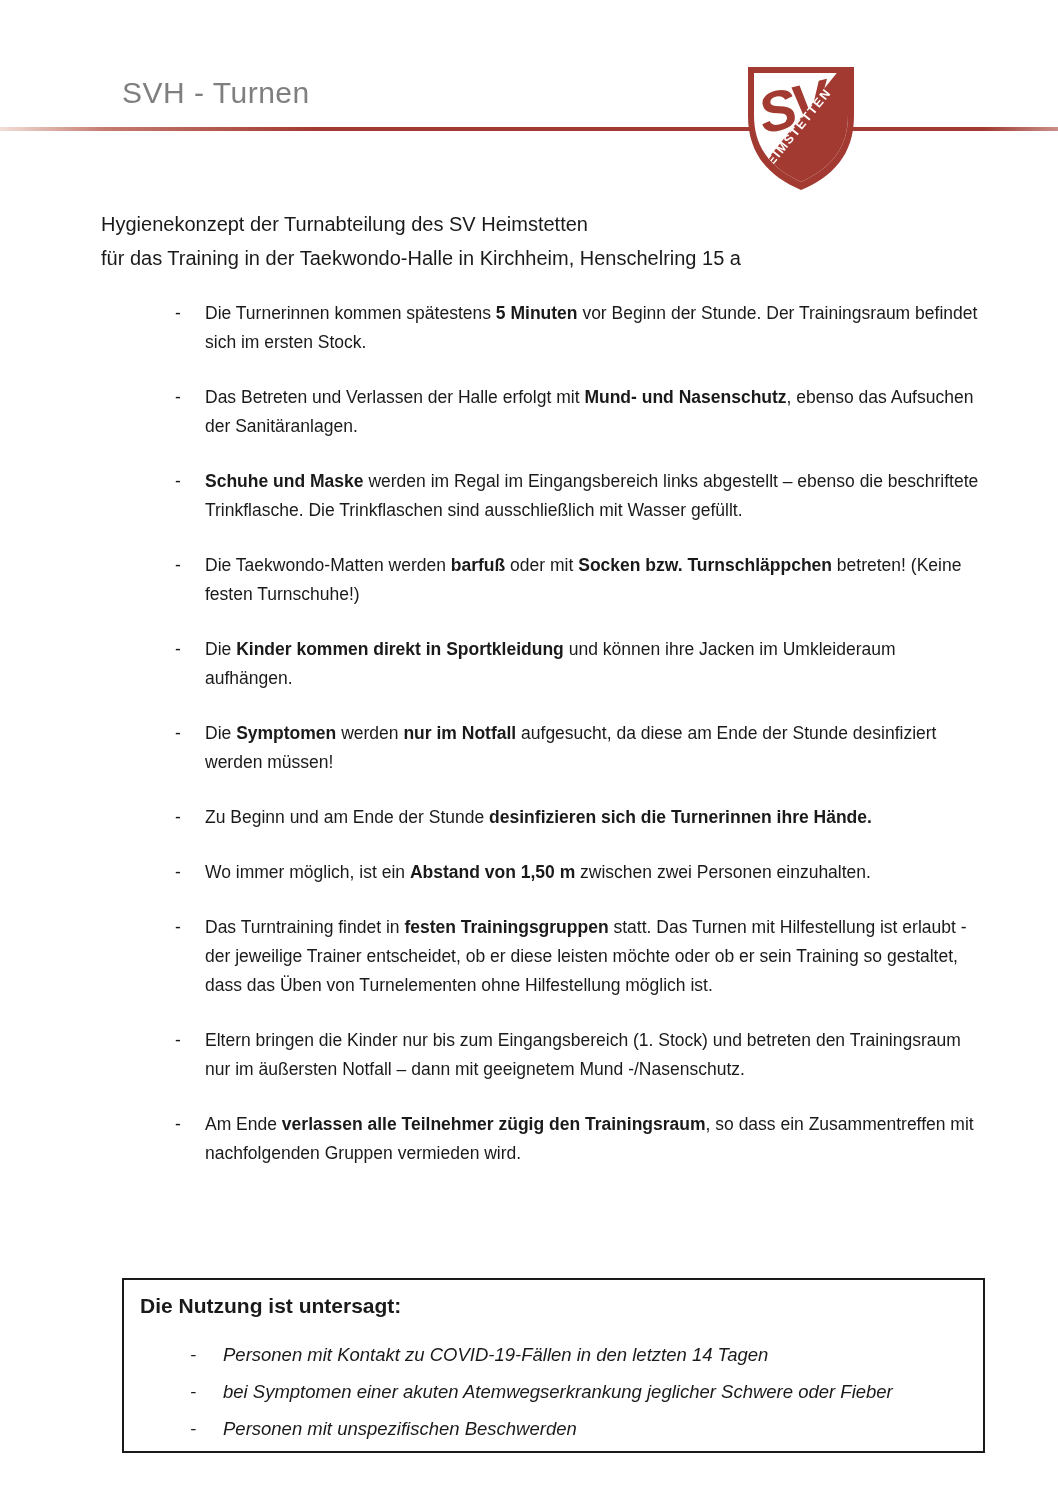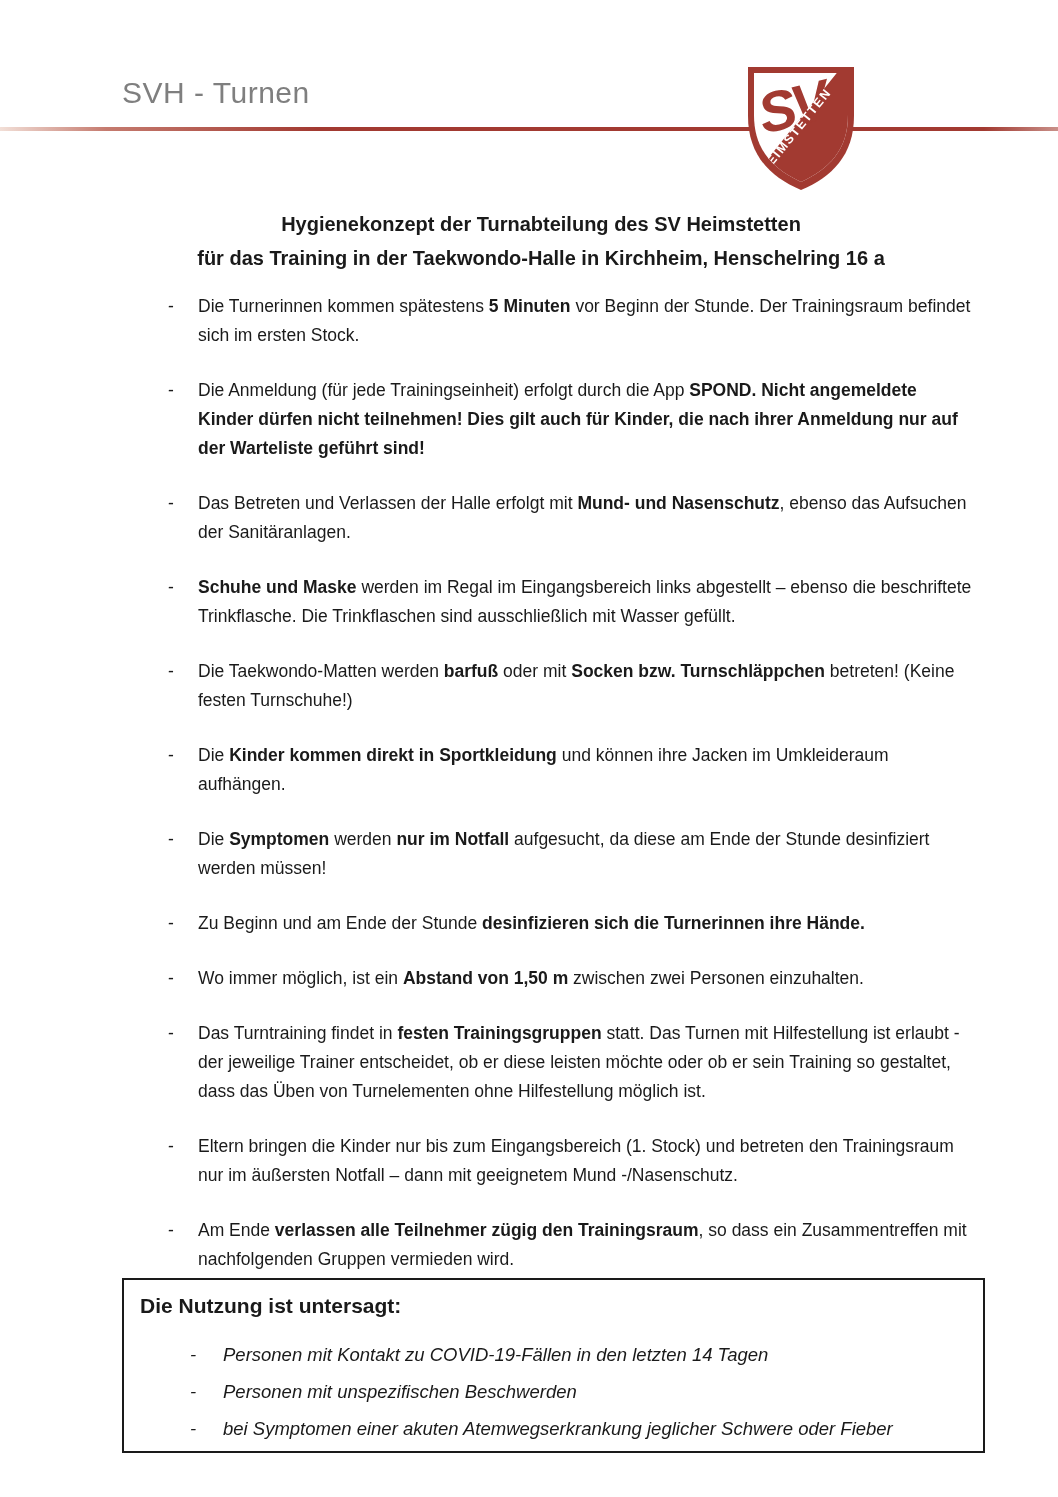--- a/index.html
+++ b/index.html
@@ -31,26 +31,26 @@
     background:linear-gradient(90deg,
       var(--rule-light) 0%, #C57B6F 10%, var(--accent-red) 30%,
       var(--accent-red) 93%, var(--rule-fade) 100%);
   }
   .logo{
     position:absolute;left:744px;top:64px;width:114px;height:130px;
     z-index:2;
   }
   .title-block{
     position:absolute;left:101px;top:194px;width:880px;
-    text-align:center;font-weight:bold;font-size:20px;line-height:34px;
+    font-weight:normal;font-size:20px;line-height:34px;
   }
   .title-block .tline{display:block;}
   ul.bullets{
     position:absolute;left:159px;top:283px;width:806px;
-    margin:9px;padding:0;list-style:none;
+    margin:16px;padding:0;list-style:none;
     font-size:17.5px;line-height:29px;
   }
   ul.bullets li{
     position:relative;padding-left:30px;margin:0 0 26px 0;
   }
   ul.bullets li::before{
     content:"-";position:absolute;left:0;top:0;
   }
   .b{font-weight:bold;}
   .restriction-box{
@@ -98,41 +98,40 @@
         <text x="20" y="70" font-size="56" font-weight="bold" font-style="italic" letter-spacing="-4" font-family="Liberation Sans, sans-serif" style="fill:var(--accent-red)" transform="rotate(-14 20 70)">SV</text>
 
         <text x="22" y="110" font-size="12.5" font-weight="bold" letter-spacing="1.5" font-family="Liberation Sans, sans-serif" style="fill:#ffffff" transform="rotate(-51 22 110)">HEIMSTETTEN</text>
       </g>
     </svg>
   </header>
 
   <main>
     <h1 class="title-block">
       <span class="tline">Hygienekonzept der Turnabteilung des SV Heimstetten</span>
-      <span class="tline">für das Training in der Taekwondo-Halle in Kirchheim, Henschelring 16 a</span>
+      <span class="tline">für das Training in der Taekwondo-Halle in Kirchheim, Henschelring 15 a</span>
     </h1>
 
     <ul class="bullets" id="bullets">
         <li><span>Die Turnerinnen kommen spätestens </span><span class="b">5 Minuten</span><span> vor Beginn der Stunde. Der Trainingsraum befindet sich im ersten Stock.</span></li>
-        <li><span>Die Anmeldung (für jede Trainingseinheit) erfolgt durch die App </span><span class="b">SPOND. Nicht angemeldete Kinder dürfen nicht teilnehmen! Dies gilt auch für Kinder, die nach ihrer Anmeldung nur auf der Warteliste geführt sind!</span></li>
         <li><span>Das Betreten und Verlassen der Halle erfolgt mit </span><span class="b">Mund- und Nasenschutz</span><span>, ebenso das Aufsuchen der Sanitäranlagen.</span></li>
         <li><span class="b">Schuhe und Maske</span><span> werden im Regal im Eingangsbereich links abgestellt – ebenso die beschriftete Trinkflasche. Die Trinkflaschen sind ausschließlich mit Wasser gefüllt.</span></li>
         <li><span>Die Taekwondo-Matten werden </span><span class="b">barfuß</span><span> oder mit </span><span class="b">Socken bzw. Turnschläppchen</span><span> betreten! (Keine festen Turnschuhe!)</span></li>
         <li><span>Die </span><span class="b">Kinder kommen direkt in Sportkleidung</span><span> und können ihre Jacken im Umkleideraum aufhängen.</span></li>
         <li><span>Die </span><span class="b">Symptomen</span><span> werden </span><span class="b">nur im Notfall</span><span> aufgesucht, da diese am Ende der Stunde desinfiziert werden müssen!</span></li>
         <li><span>Zu Beginn und am Ende der Stunde </span><span class="b">desinfizieren sich die Turnerinnen ihre Hände.</span></li>
         <li><span>Wo immer möglich, ist ein </span><span class="b">Abstand von 1,50 m</span><span> zwischen zwei Personen einzuhalten.</span></li>
         <li><span>Das Turntraining findet in </span><span class="b">festen Trainingsgruppen</span><span> statt. Das Turnen mit Hilfestellung ist erlaubt - der jeweilige Trainer entscheidet, ob er diese leisten möchte oder ob er sein Training so gestaltet, dass das Üben von Turnelementen ohne Hilfestellung möglich ist.</span></li>
         <li><span>Eltern bringen die Kinder nur bis zum Eingangsbereich (1. Stock) und betreten den Trainingsraum nur im äußersten Notfall – dann mit geeignetem Mund -/Nasenschutz.</span></li>
         <li><span>Am Ende </span><span class="b">verlassen alle Teilnehmer zügig den Trainingsraum</span><span>, so dass ein Zusammentreffen mit nachfolgenden Gruppen vermieden wird.</span></li>
       </ul>
   </main>
 
   <section class="restriction-box">
     <h2>Die Nutzung ist untersagt:</h2>
     <ul class="restrictions" id="restrictions">
         <li>Personen mit Kontakt zu COVID-19-Fällen in den letzten 14 Tagen</li>
+        <li>bei Symptomen einer akuten Atemwegserkrankung jeglicher Schwere oder Fieber</li>
         <li>Personen mit unspezifischen Beschwerden</li>
-        <li>bei Symptomen einer akuten Atemwegserkrankung jeglicher Schwere oder Fieber</li>
       </ul>
   </section>
 
 </div>
 
 </body></html>

